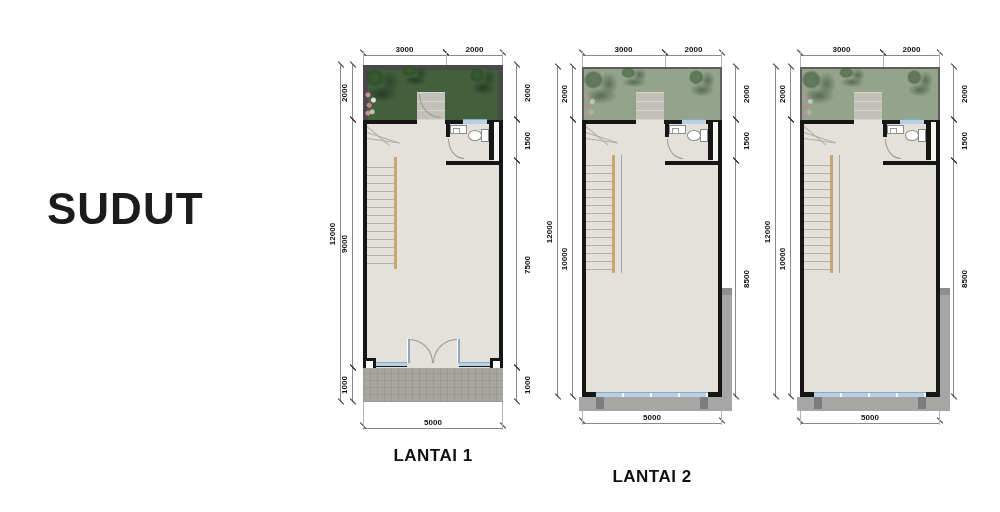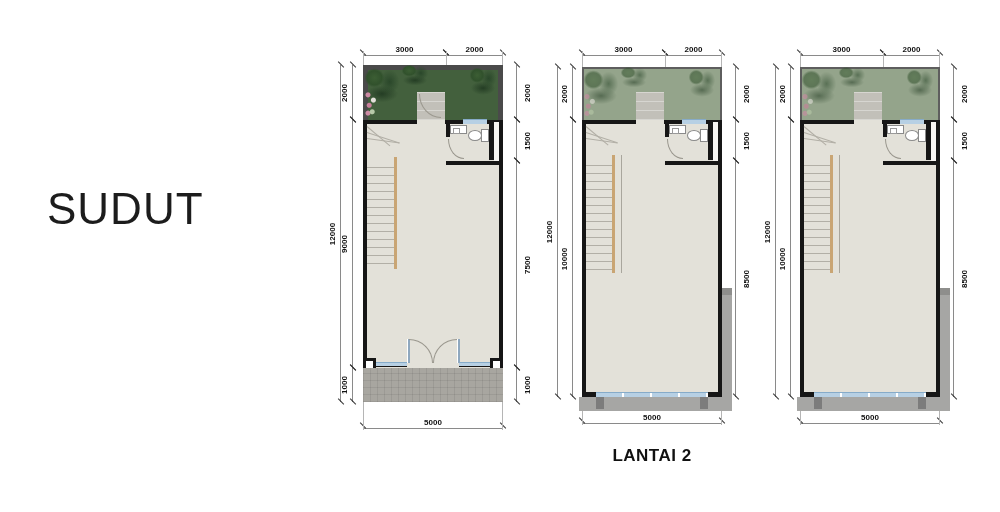--- a/index.html
+++ b/index.html
@@ -2,21 +2,21 @@
 <html style="--wall: #161616; --dimline: #8a8a8a; --dimtext: #111111; --garden1: #43603d; --garden1border: #4a4a4a; --garden2: #94a48b; --garden2border: #5e5e5e; --floor: #e3e1d9; --porch: #c2c0b9; --pavement: #a8a6a0; --ledge: #a6a6a4; --post: #7c7c7c; --window: #b7d0e4; --windowline: #86abc9; --stringer: #c9a574; --tread: #b2afa6; --title: #1c1c1c; --label: #111111;"><head>
 <meta charset="utf-8">
 <style>
   html,body{margin:0;padding:0;background:#fff;}
   .canvas{position:relative;width:1000px;height:512px;background:#fff;overflow:hidden;
           font-family:"Liberation Sans",sans-serif;}
   .abs{position:absolute;}
   
   .title{position:absolute;left:47px;top:183px;color:var(--title);line-height:1.18;}
   .title .l1{font-size:43px;font-weight:400;letter-spacing:0;}
-  .title .l2{font-size:44px;font-weight:400;letter-spacing:1px;}
+  .title .l2{font-size:44px;font-weight:700;letter-spacing:1px;}
   
   .plan{position:absolute;width:140px;}
   .floor-label{position:absolute;left:-20px;width:180px;text-align:center;
                font-size:17px;font-weight:700;color:var(--label);letter-spacing:.5px;}
   
   .dimh{position:absolute;height:0;border-top:1px solid var(--dimline);}
   .dimh>span{position:absolute;left:50%;top:-11px;transform:translateX(-50%);
              font-size:8px;font-weight:700;color:var(--dimtext);white-space:nowrap;}
   .dimh::before,.dimh::after{content:"";position:absolute;top:-4px;width:8px;
              border-top:1px solid #333;transform:rotate(45deg);}
@@ -158,20 +158,21 @@
     <div class="win" style="left:13px;top:297px;width:31px;height:4px;"></div>
     <div class="win" style="left:96px;top:297px;width:31px;height:4px;"></div>
     <div class="leaf" style="left:44px;top:274px;width:2px;height:24px;"></div>
     <div class="leaf" style="left:94px;top:274px;width:2px;height:24px;"></div>
     <div class="arc arcTR" style="left:46px;top:274px;width:24px;height:24px;"></div>
     <div class="arc arcTL" style="left:70px;top:274px;width:24px;height:24px;"></div>
     <div class="post-hollow" style="left:0;top:293px;width:13px;height:13px;"></div>
     <div class="post-hollow" style="left:127px;top:293px;width:13px;height:13px;"></div>
     <div class="pavement" style="left:0;top:303px;width:140px;height:34px;"></div>
 
+    <div class="floor-label" style="top:381px;">LANTAI 1</div>
   </div>
 
   <div class="plan" style="left:582px;top:67px;height:330px;">
     <div class="dimh" style="left:0;top:-12px;width:83px;">
         <span>3000</span>
       </div>
     <div class="dimh" style="left:83px;top:-12px;width:57px;">
         <span>2000</span>
       </div>
     <div class="dimv" style="left:-25px;top:0;height:330px;">
@@ -235,21 +236,21 @@
     <div class="tank" style="left:118px;top:62px;width:8px;height:13px;"></div>
 
     <div class="ledge" style="left:-3px;top:330px;width:153px;height:14px;"></div>
     <div class="ledge" style="left:140px;top:221px;width:10px;height:123px;"></div>
     <div class="ledgecap" style="left:140px;top:221px;width:10px;height:7px;"></div>
     <div class="wall" style="left:0;top:325px;width:14px;height:5px;"></div>
     <div class="wall" style="left:126px;top:325px;width:14px;height:5px;"></div>
     <div class="win mull" style="left:14px;top:325px;width:112px;height:5px;"></div>
     <div class="post" style="left:14px;top:330px;width:8px;height:12px;"></div>
     <div class="post" style="left:118px;top:330px;width:8px;height:12px;"></div>
-    <div class="floor-label" style="top:379px;">LANTAI 2</div>
+    <div class="floor-label" style="top:400px;">LANTAI 2</div>
   </div>
 
   <div class="plan" style="left:800px;top:67px;height:330px;">
     <div class="dimh" style="left:0;top:-12px;width:83px;">
         <span>3000</span>
       </div>
     <div class="dimh" style="left:83px;top:-12px;width:57px;">
         <span>2000</span>
       </div>
     <div class="dimv" style="left:-25px;top:0;height:330px;">

